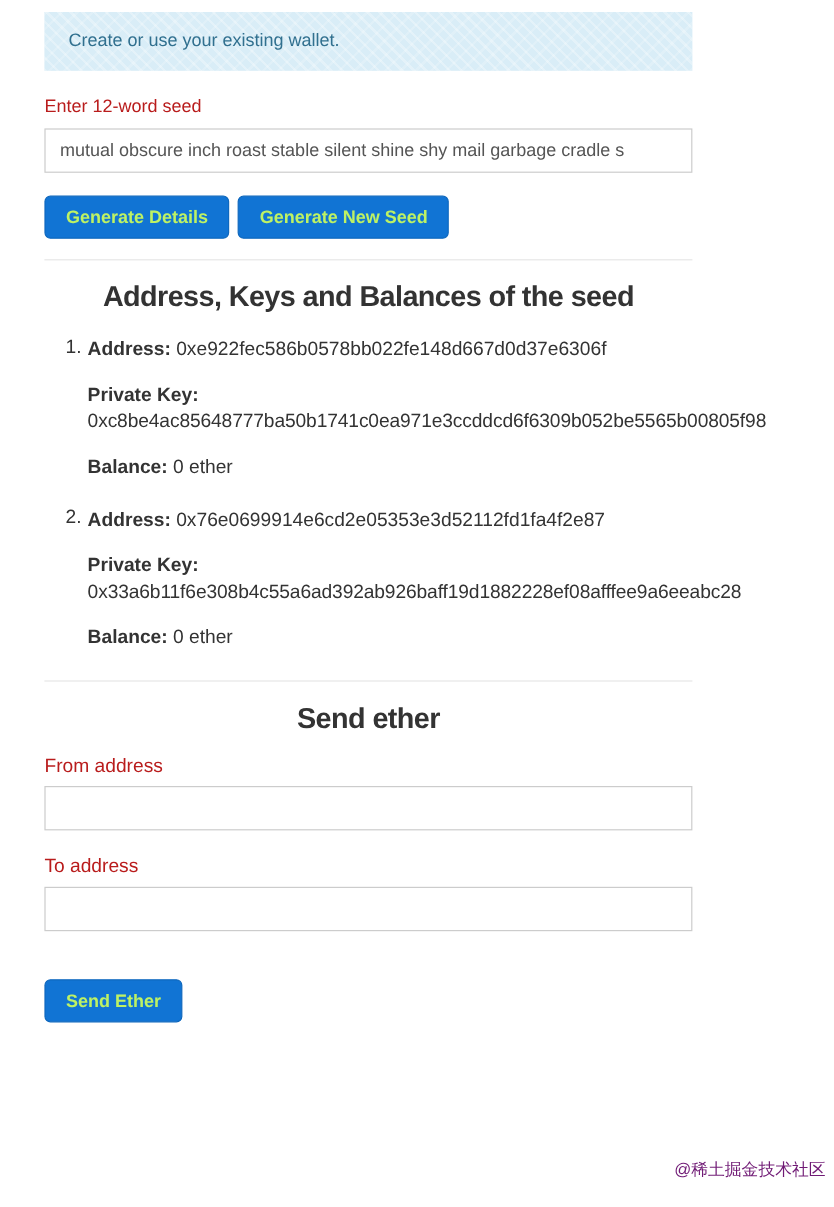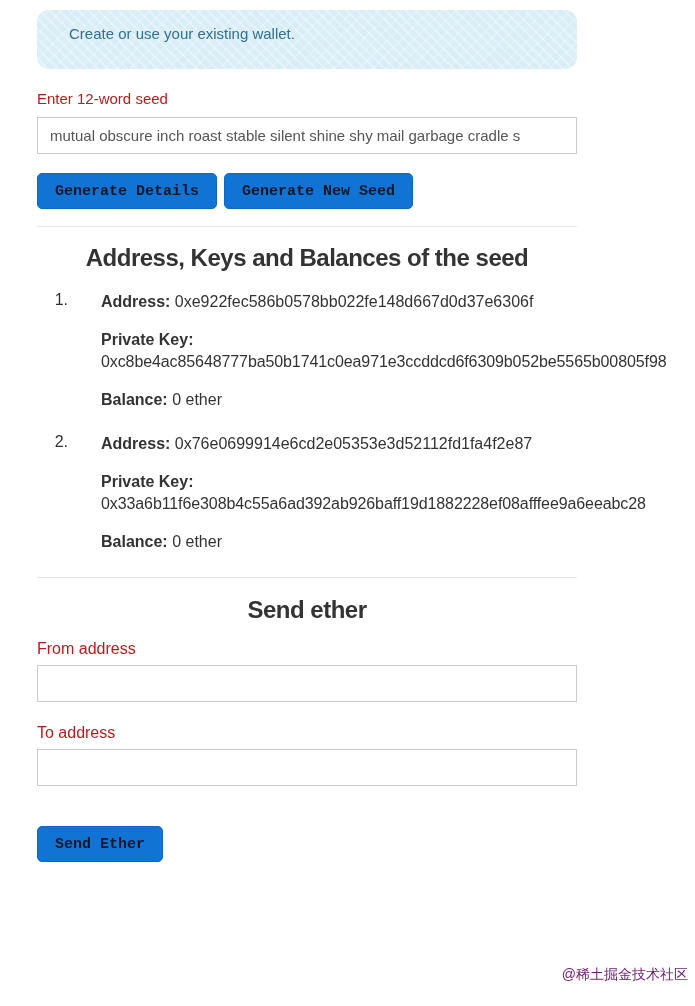--- a/index.html
+++ b/index.html
@@ -8,27 +8,27 @@
     background: #ffffff;
     font-family: "Liberation Sans", "DejaVu Sans", sans-serif;
     color: #333;
     overflow: hidden;
   }
   .page { position: relative; width: 695px; height: 1006px; }
   .content { margin-left: 37px; width: 540px; padding-top: 10px; }
 
   
   .alert {
-    width: 540px; height: 59px;
+    width: 540px; height: 49px;
     background:
       repeating-linear-gradient(45deg, rgba(255,255,255,0.30) 0 2px, rgba(255,255,255,0) 2px 7px),
       repeating-linear-gradient(-45deg, rgba(255,255,255,0.18) 0 2px, rgba(255,255,255,0) 2px 9px),
       #d9edf7;
-    border-radius: 12px;
-    padding: 15px 32px;
+    border-radius: 0;
+    padding: 15px 20px;
     font-size: 15px;
     color: #31708f;
   }
 
   .form-label {
     display: block;
     margin-top: 21px;
     margin-bottom: 10px;
     font-size: 15px;
     color: #b91c1c;
@@ -44,24 +44,24 @@
     color: #555;
     font-family: "Liberation Sans", "DejaVu Sans", sans-serif;
     outline: none;
     background: #fff;
   }
 
   .btn-row { margin-top: 19px; display: flex; gap: 7px; }
   .btn {
     display: inline-block;
     background: #1174d4;
-    color: #0f172a;
+    color: #bef264;
     font-weight: bold;
     font-size: 15px;
-    font-family: Liberation Mono, monospace;
+    font-family: Liberation Sans, sans-serif;
     border: 1px solid #0f68be;
     border-radius: 5px;
     padding: 7px 17px;
     height: 36px;
     cursor: pointer;
   }
 
   hr.divider {
     border: none;
     border-top: 1px solid #e7e7e7;
@@ -82,21 +82,21 @@
   .account-list { margin-top: 15px; width: 632px; }
   .account-item { display: flex; margin-bottom: 6px; }
   .account-num {
     width: 36px;
     text-align: right;
     padding-right: 5px;
     font-size: 16px;
     flex: 0 0 36px;
   }
   .account-body { flex: 1; }
-  .account-body p { font-size: 16px; margin-bottom: 16px; line-height: 22px; margin-left: 28px; }
+  .account-body p { font-size: 16px; margin-bottom: 16px; line-height: 22px; }
   .account-body .pk-value { font-weight: normal; letter-spacing: -0.1px; white-space: nowrap; }
   .b { font-weight: bold; }
 
   
   .send-title { margin-top: 14px; margin-bottom: 12px; }
   .form-group { margin-bottom: 22px; }
   .form-group .form-label { margin-top: 0; margin-bottom: 7px; font-size: 16px; }
   .send-btn { margin-top: 18px; }
 
   .watermark {

